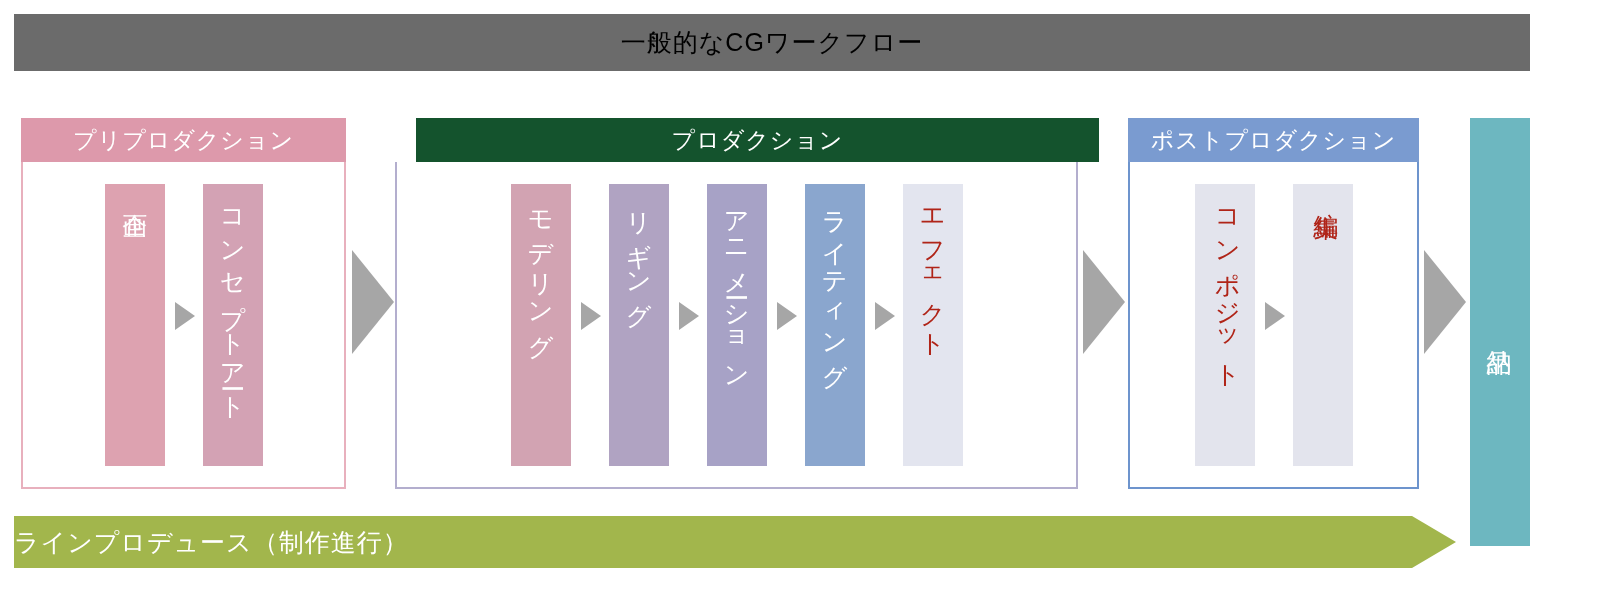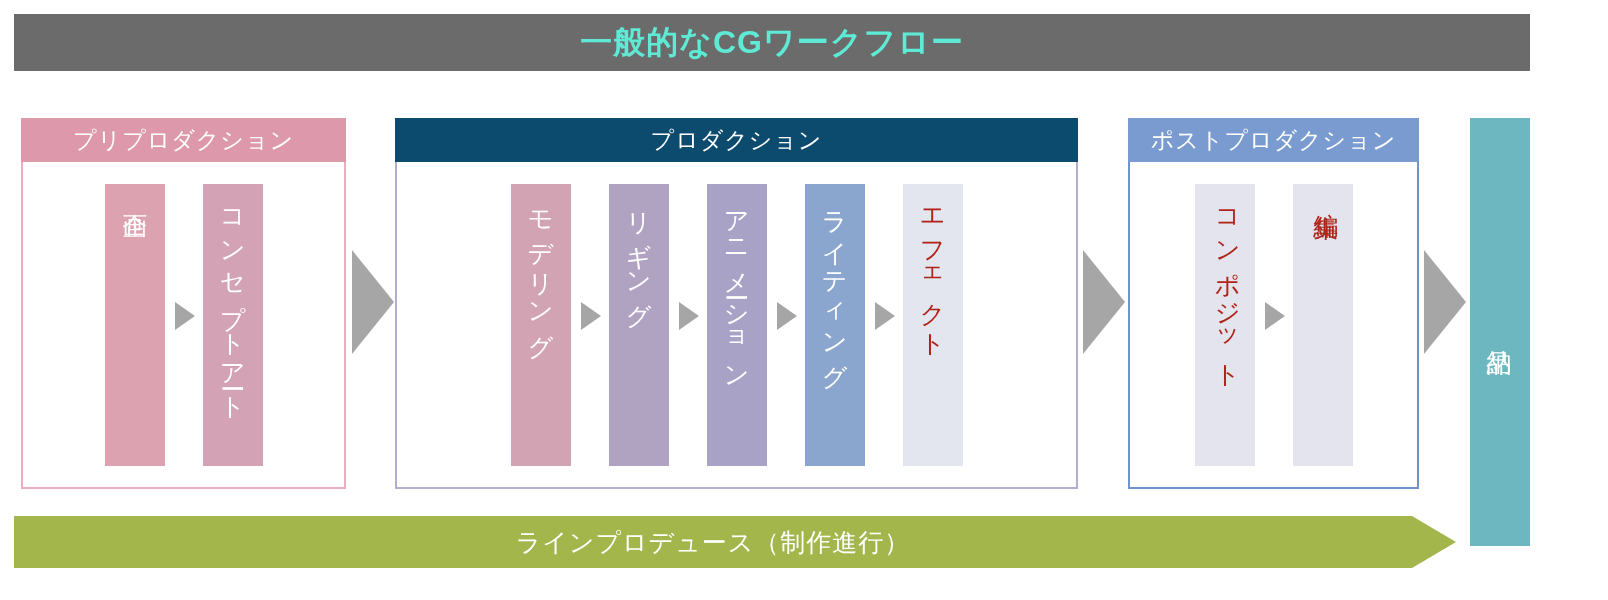--- a/index.html
+++ b/index.html
@@ -24,23 +24,23 @@
     left: 14px;
     top: 14px;
     width: 1516px;
     height: 57px;
     background: #6b6b6b;
     display: flex;
     align-items: center;
     justify-content: center;
   }
   .title-text {
-    color: #5eead4;
-    font-size: 32px;
-    font-weight: bold;
+    color: #000000;
+    font-size: 25px;
+    font-weight: normal;
     letter-spacing: 1px;
     white-space: nowrap;
   }
 
   
   .phase {
     position: absolute;
     box-sizing: border-box;
   }
   .phase-header {
@@ -136,21 +136,21 @@
   .green-arrow {
     position: absolute;
     left: 14px;
     top: 516px;
     width: 1442px;
     height: 52px;
     background: #a2b64c;
     clip-path: polygon(0 0, calc(100% - 44px) 0, 100% 50%, calc(100% - 44px) 100%, 0 100%);
     display: flex;
     align-items: center;
-    justify-content: center;
+    justify-content: flex-start;
   }
   .green-arrow-text {
     color: #ffffff;
     font-size: 25px;
     letter-spacing: 1px;
     white-space: nowrap;
     margin-right: 44px;
   }
 </style>
 </head>
@@ -178,21 +178,21 @@
         <div class="step" style="left:180px; top:22px; width:60px; height:282px; background:#d3a2b4;">
           <span class="step-label" style="color:#ffffff;">コンセプトアート</span>
         </div>
       </div>
     </div>
   </div>
 
   <div class="tri-large" style="left:352px; top:250px;"></div>
 
   <div class="phase" style="left:395px; top:118px; width:683px; height:371px;">
-    <div class="phase-header" style="background:#0c4a6e;">
+    <div class="phase-header" style="background:#14532d;margin-left:21px;">
       <span class="phase-header-text">プロダクション</span>
     </div>
     <div class="phase-body" style="border-color:#b3aece;">
       <div class="phase-body-inner">
 
         <div class="step" style="left:114px; top:22px; width:60px; height:282px; background:#d2a3b2;">
           <span class="step-label" style="color:#ffffff;">モデリング</span>
         </div>
         <div class="tri-small" style="left:184px; top:140px;"></div>
 

